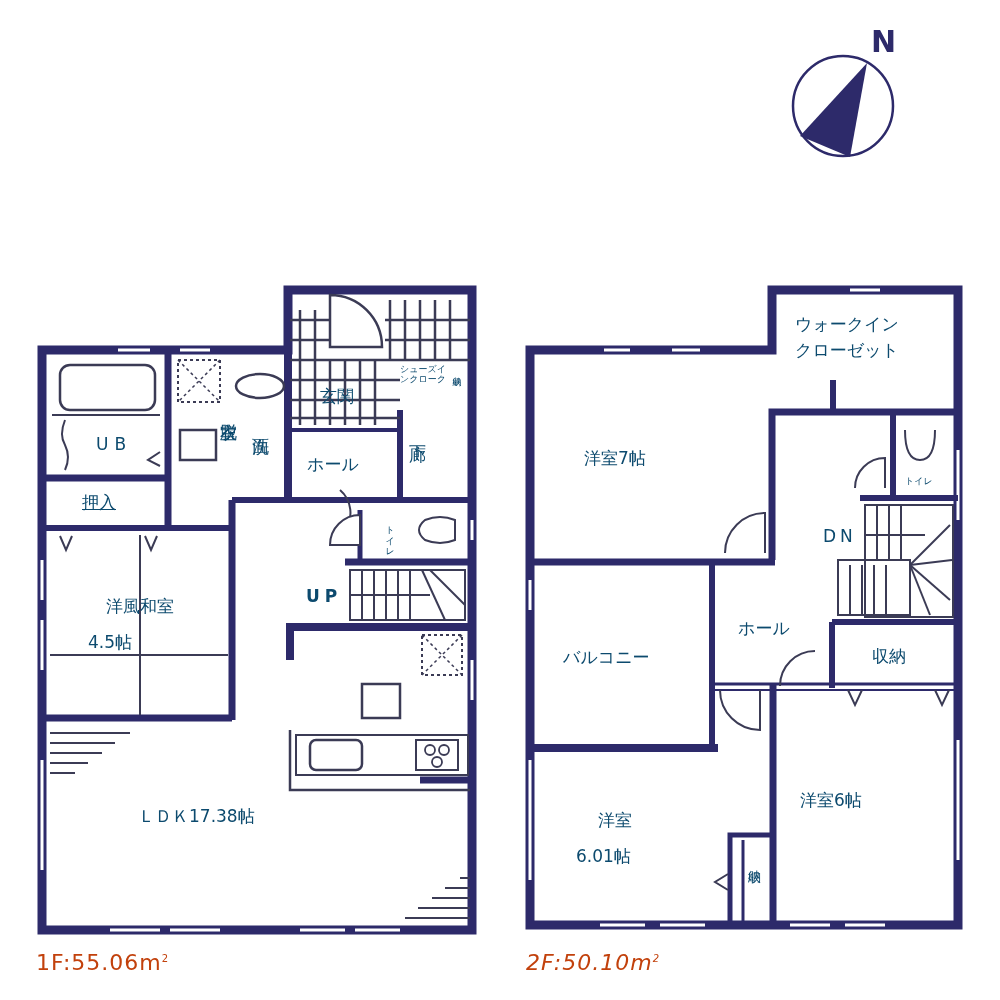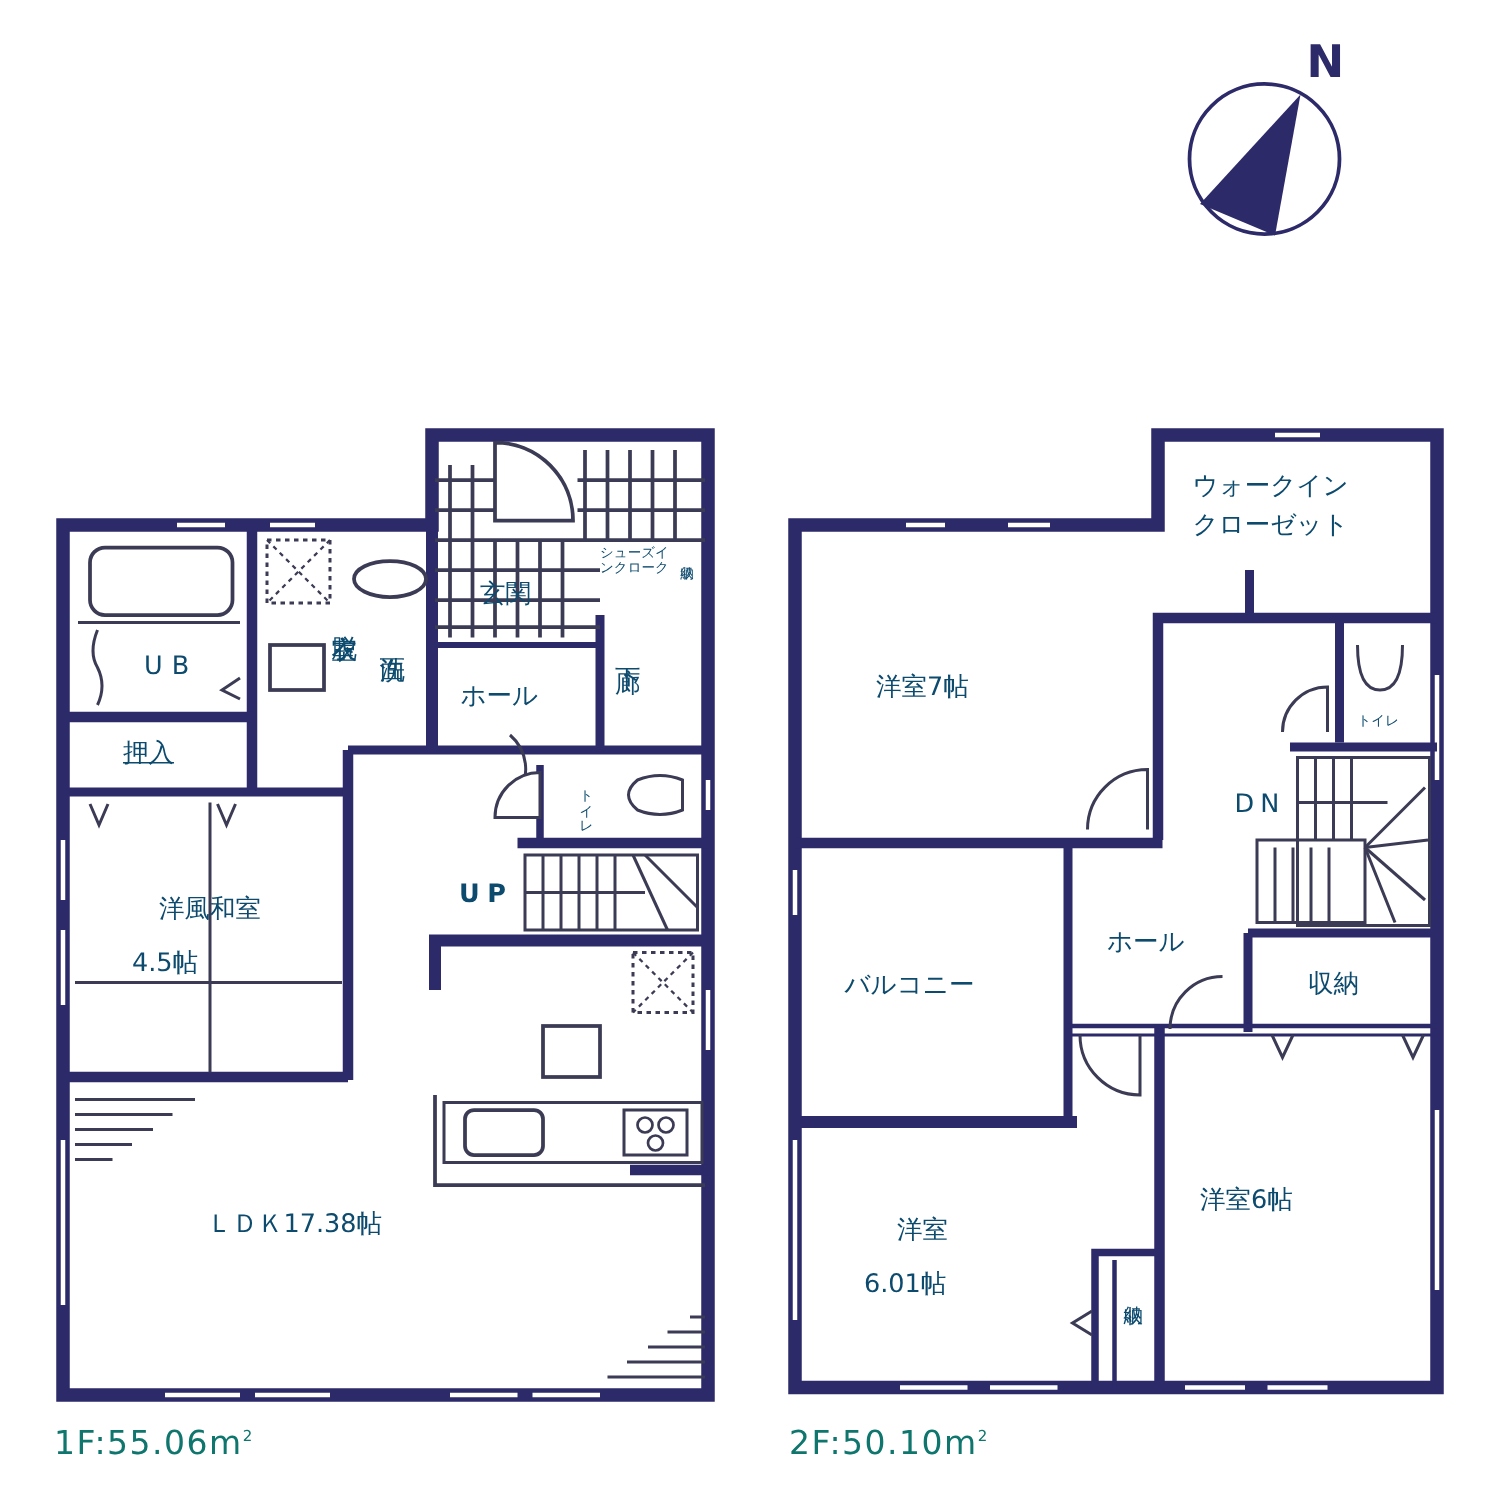--- a/index.html
+++ b/index.html
@@ -5,21 +5,21 @@
   html, body { margin: 0; padding: 0; background: #ffffff; }
   body { width: 1000px; height: 1000px; position: relative; overflow: hidden;
          font-family: "DejaVu Sans", sans-serif; color: #333344; }
   .plan-svg { position: absolute; left: 0; top: 0; width: 1000px; height: 1000px; }
   .lbl { position: absolute; white-space: nowrap; color: #0c4a6e; line-height: 1; }
   .lbl-lg { font-size: 17px; }
   .lbl-sm { font-size: 17px; }
   .lbl-xs { font-size: 13px; }
   .lbl-xxs { font-size: 9px; }
   .vert { writing-mode: vertical-rl; letter-spacing: 0px; }
-  .area { position: absolute; font-size: 22px; color: #0f766e; letter-spacing: 1px; }
+  .area { position: absolute; font-size: 22px; color: #c2410c; letter-spacing: 1px; }
   .area sup { font-size: 10px; }
   .north { position: absolute; left: 871px; top: 24px; font-size: 30px; font-weight: bold; color: #2d2a6a; }
 </style>
 </head>
 <body>
 
 <svg class="plan-svg" viewBox="0 0 1000 1000" xmlns="http://www.w3.org/2000/svg">
 
   <g>
     <circle cx="843" cy="106" r="50" fill="none" stroke="#2d2a6a" stroke-width="2.5"></circle>
@@ -233,13 +233,13 @@
 <div class="lbl lbl-lg" style="left:584px;top:450px;">洋室7帖</div>
 <div class="lbl lbl-xxs" style="left:905px;top:477px;">トイレ</div>
 <div class="lbl lbl-sm" style="left:823px;top:528px;letter-spacing:4px;">DN</div>
 <div class="lbl lbl-sm" style="left:563px;top:650px;font-family:Liberation Mono, monospace;">バルコニー</div>
 <div class="lbl lbl-sm" style="left:738px;top:620px;">ホール</div>
 <div class="lbl lbl-sm" style="left:872px;top:648px;">収納</div>
 <div class="lbl lbl-lg" style="left:598px;top:812px;">洋室</div>
 <div class="lbl lbl-lg" style="left:576px;top:848px;">6.01帖</div>
 <div class="lbl lbl-xs vert" style="left:748px;top:860px;">収納</div>
 <div class="lbl lbl-lg" style="left:800px;top:792px;">洋室6帖</div>
-<div class="area" style="left:526px;top:950px;"><span>2F:50.10m</span><sup>2</sup></div>
+<div class="area" style="left:526px;top:950px;font-style:italic;"><span>2F:50.10m</span><sup>2</sup></div>
 
 </body></html>

